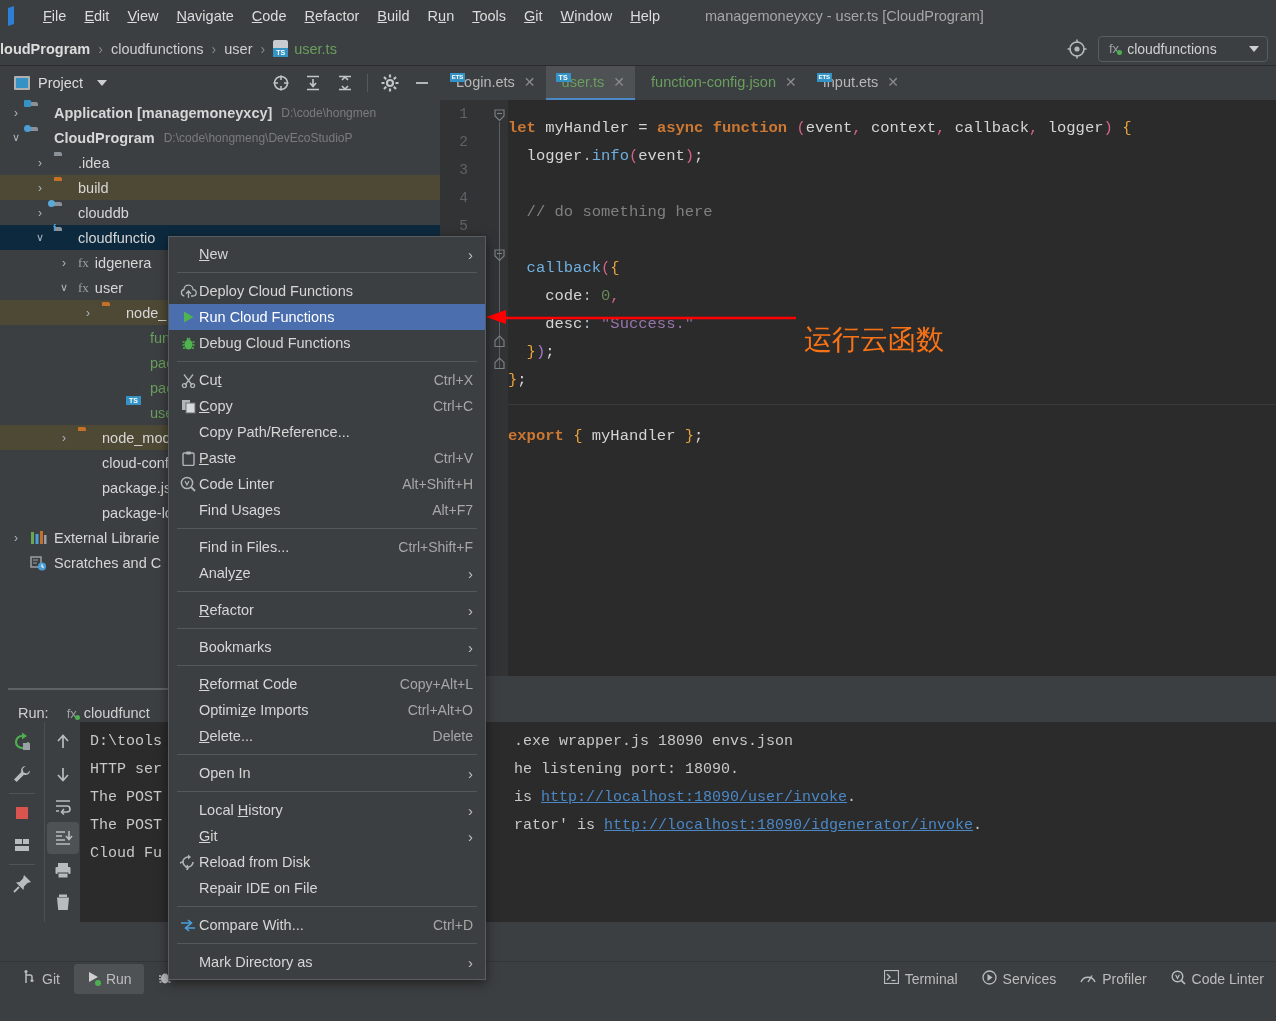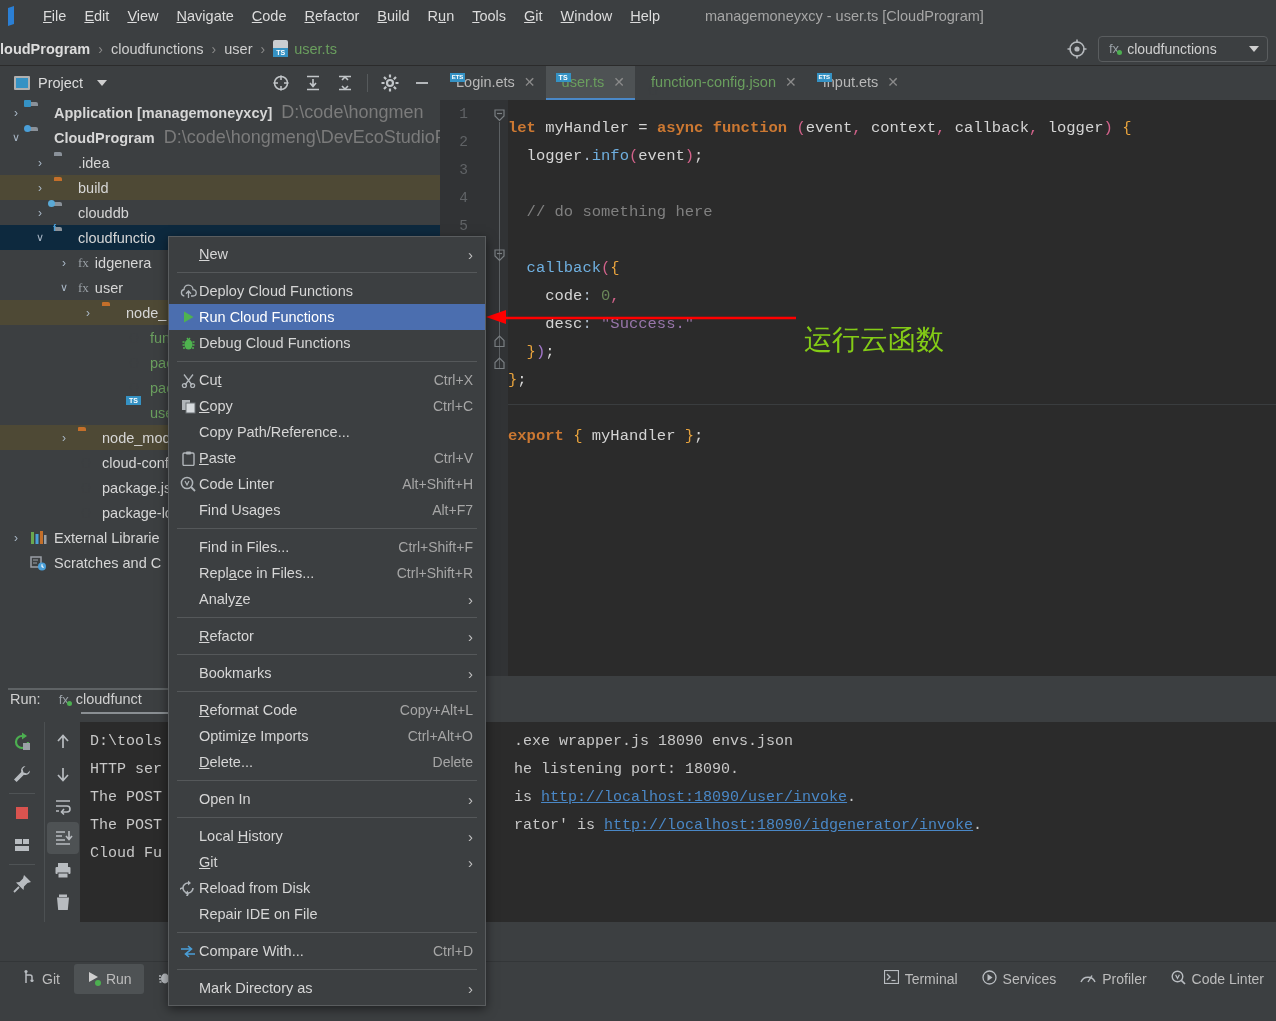--- a/index.html
+++ b/index.html
@@ -98,21 +98,21 @@
     font-size: 14.5px; color: #d6d6d6; padding-right: 4px;
   }
   .trow.hl-build { background: #4e4935; }
   .trow.sel { background: #0d293e; }
   .arrow {
     width: 16px; text-align: center; color: #a9b7c6; font-size: 12px;
     flex: 0 0 16px;
   }
   .arrow.none { color: transparent; }
   .tlabel.bold { font-weight: bold; }
-  .tpath { color: #7b7b7b; margin-left: 9px; font-size: 18px; }
+  .tpath { color: #7b7b7b; margin-left: 9px; font-size: 12px; }
   .tlabel.green { color:#6a9e5e; }
   .ficon { width:18px; height:15px; margin-right:6px; flex:0 0 18px; position:relative;}
   .fxlabel { color:#9aa0a6; font-size:13px; margin-right:6px; font-style:normal; font-family:"Liberation Serif", serif;}
 
   
   .folder { width:17px;height:13px;border-radius:2px;position:relative; }
   .folder:before{content:"";position:absolute;left:0;top:-3px;width:8px;height:4px;border-radius:1px 2px 0 0;}
   .folder.grey{background:#8a9199;} .folder.grey:before{background:#8a9199;}
   .folder.orange{background:#c46f2a;} .folder.orange:before{background:#c46f2a;}
   .badge-sq{position:absolute;right:-1px;bottom:-2px;width:7px;height:7px;border-radius:1px;background:#3592c4;}
@@ -169,33 +169,33 @@
   .str { color: #9876aa; }
   .pn { color: #e8a33d; }
   .meth { color: #6fafdf; }
   .punct-pink{color:#d2628a;}
   .punct-purple{color:#a276c9;}
 
   
   .annot-arrow { position: absolute; left: 486px; top: 309px; width: 310px; height: 16px; }
   .annot-text {
     position: absolute; left: 804px; top: 321px; font-size: 28px;
-    color: #84cc16; font-family: "DejaVu Sans", sans-serif; white-space: nowrap;
+    color: #f97316; font-family: "DejaVu Sans", sans-serif; white-space: nowrap;
   }
 
   
   .run-panel {
     position: absolute; left: 0; top: 686px; width: 1276px; height: 275px;
     background: #3c3f41;
   }
   .run-splitter{position:absolute;left:0;top:0;width:1276px;height:5px;background:#3c3f41;}
   .run-splitter:after{content:"";position:absolute;left:8px;top:2px;width:160px;height:2px;background:#5f6365;}
   .run-header {
-    position:absolute; left:0; top:5px; height:30px; width:1088px;
-    display:flex; align-items:flex-start; padding-left:10px; gap:18px;
+    position:absolute; left:8px; top:5px; height:30px; width:1088px;
+    display:flex; align-items:flex-end; padding-left:10px; gap:18px;
   }
   .run-label { font-size:14.5px; color:#cfcfcf; }
   .run-cfg { font-size:14.5px; color:#cfcfcf; display:flex;align-items:center;gap:5px; position:relative;}
   .run-cfg-underline{position:absolute;left:22px;bottom:-7px;width:96px;height:2px;background:#8a8f93;}
   .run-body { position:absolute; left:0; top:36px; width:1276px; height:200px; }
   .run-sidebar {
     position:absolute; left:0; top:0; width:44px; height:200px;
     display:flex; flex-direction:column; align-items:center; gap:0px; padding-top:4px;
   }
   .run-sidebar2 {
@@ -797,25 +797,20 @@
         <span class="ctxaccel">Alt+F7</span>
       </div>
       <div class="ctxsep"></div>
       <div class="ctxitem">
         <span class="ctxicon"></span>
         <span class="ctxlabel">Find in Files...</span>
         <span class="ctxaccel">Ctrl+Shift+F</span>
       </div>
       <div class="ctxitem">
         <span class="ctxicon"></span>
-        <span class="ctxlabel">Repl<span class="mn">a</span>ce in Files...</span>
-        <span class="ctxaccel">Ctrl+Shift+R</span>
-      </div>
-      <div class="ctxitem">
-        <span class="ctxicon"></span>
         <span class="ctxlabel">Analy<span class="mn">z</span>e</span>
         <span class="ctxsub">›</span>
       </div>
       <div class="ctxsep"></div>
       <div class="ctxitem">
         <span class="ctxicon"></span>
         <span class="ctxlabel"><span class="mn">R</span>efactor</span>
         <span class="ctxsub">›</span>
       </div>
       <div class="ctxsep"></div>

